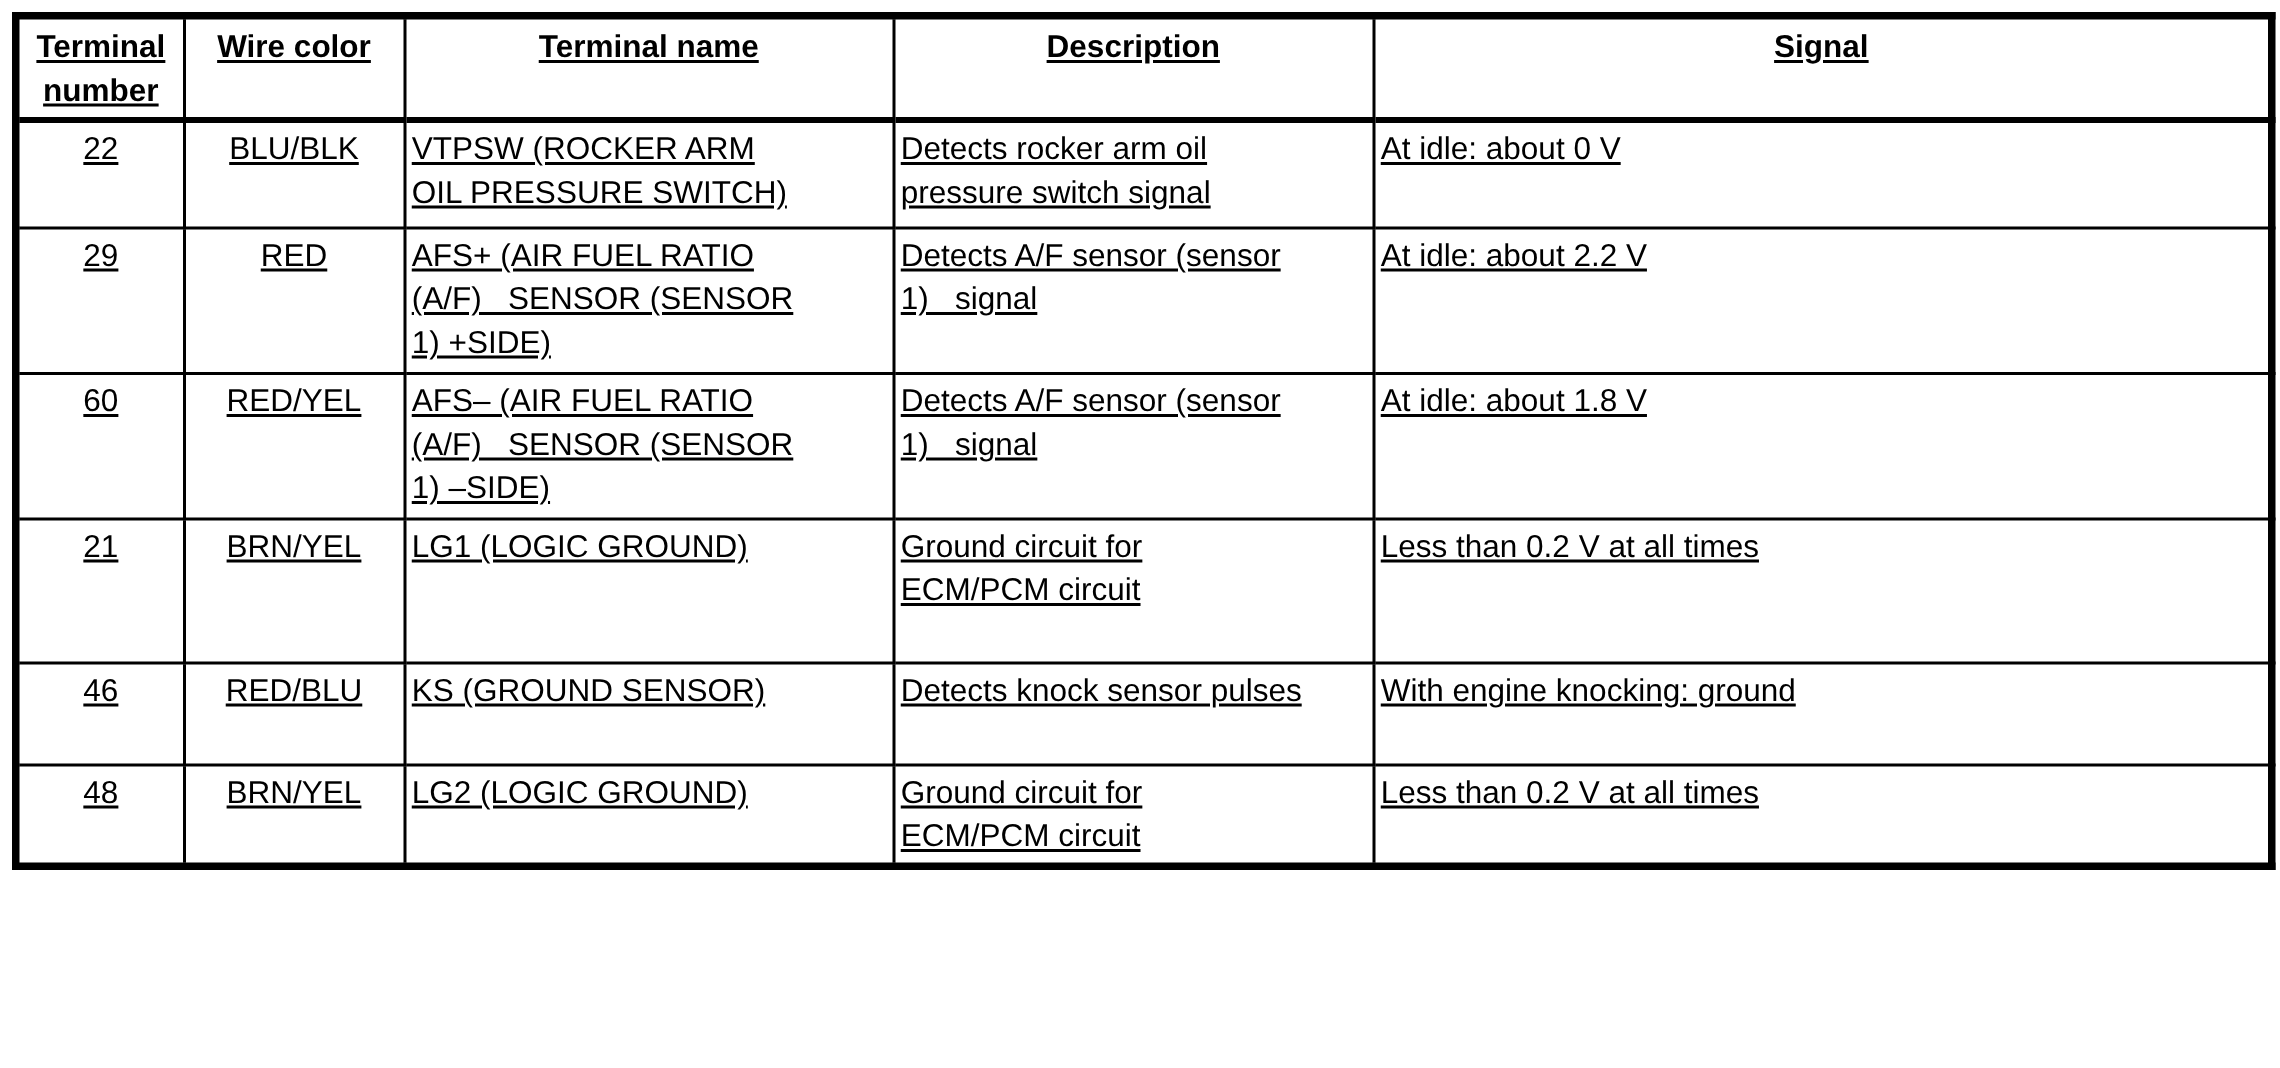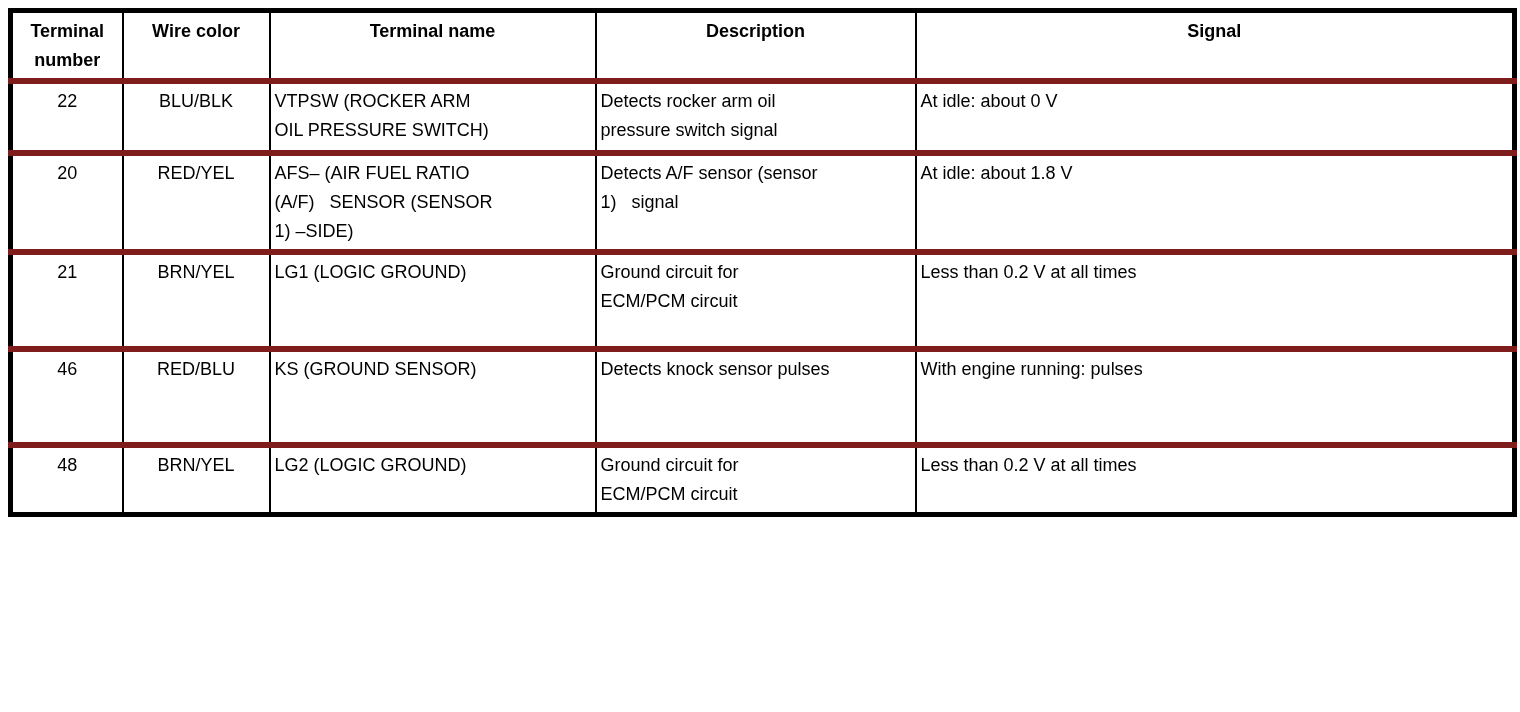--- a/index.html
+++ b/index.html
@@ -27,30 +27,31 @@
   table.terminal-table td {
     border: 2px solid #000000;
   }
   table.terminal-table {
     border: 5px solid #000000;
   }
   table.terminal-table thead th {
     border-bottom: 4px solid #000000;
   }
   table.terminal-table tbody td {
-    border-top: 6px solid #7f1d1d;
+    border-top: 2px solid #7f1d1d;
   }
   th, td {
     box-sizing: border-box;
     vertical-align: top;
-    font-size: 18px;
+    font-size: 21px;
     line-height: 29px;
     padding: 3px 4px 3px 4px;
     white-space: pre-wrap;
     overflow: hidden;
+    text-decoration: underline;
   }
   thead th {
     font-weight: bold;
     text-align: center;
     white-space: pre-line;
     padding-top: 4px;
   }
   thead tr { height: 60px; }
   tbody tr:nth-child(1) { height: 72px; }
   tbody tr:nth-child(2) { height: 97px; }
@@ -94,21 +95,31 @@
         <tr>
           <td class="col-terminal-number">22</td>
           <td class="col-wire-color">BLU/BLK</td>
           <td class="col-terminal-name">VTPSW (ROCKER ARM
 OIL PRESSURE SWITCH)</td>
           <td class="col-description">Detects rocker arm oil
 pressure switch signal</td>
           <td class="col-signal">At idle: about 0 V</td>
         </tr>
         <tr>
-          <td class="col-terminal-number">20</td>
+          <td class="col-terminal-number">29</td>
+          <td class="col-wire-color">RED</td>
+          <td class="col-terminal-name">AFS+ (AIR FUEL RATIO
+(A/F)   SENSOR (SENSOR
+1) +SIDE)</td>
+          <td class="col-description">Detects A/F sensor (sensor
+1)   signal</td>
+          <td class="col-signal">At idle: about 2.2 V</td>
+        </tr>
+        <tr>
+          <td class="col-terminal-number">60</td>
           <td class="col-wire-color">RED/YEL</td>
           <td class="col-terminal-name">AFS– (AIR FUEL RATIO
 (A/F)   SENSOR (SENSOR
 1) –SIDE)</td>
           <td class="col-description">Detects A/F sensor (sensor
 1)   signal</td>
           <td class="col-signal">At idle: about 1.8 V</td>
         </tr>
         <tr>
           <td class="col-terminal-number">21</td>
@@ -116,21 +127,21 @@
           <td class="col-terminal-name">LG1 (LOGIC GROUND)</td>
           <td class="col-description">Ground circuit for
 ECM/PCM circuit</td>
           <td class="col-signal">Less than 0.2 V at all times</td>
         </tr>
         <tr>
           <td class="col-terminal-number">46</td>
           <td class="col-wire-color">RED/BLU</td>
           <td class="col-terminal-name">KS (GROUND SENSOR)</td>
           <td class="col-description">Detects knock sensor pulses</td>
-          <td class="col-signal">With engine running: pulses</td>
+          <td class="col-signal">With engine knocking: ground</td>
         </tr>
         <tr>
           <td class="col-terminal-number">48</td>
           <td class="col-wire-color">BRN/YEL</td>
           <td class="col-terminal-name">LG2 (LOGIC GROUND)</td>
           <td class="col-description">Ground circuit for
 ECM/PCM circuit</td>
           <td class="col-signal">Less than 0.2 V at all times</td>
         </tr>
       </tbody>

